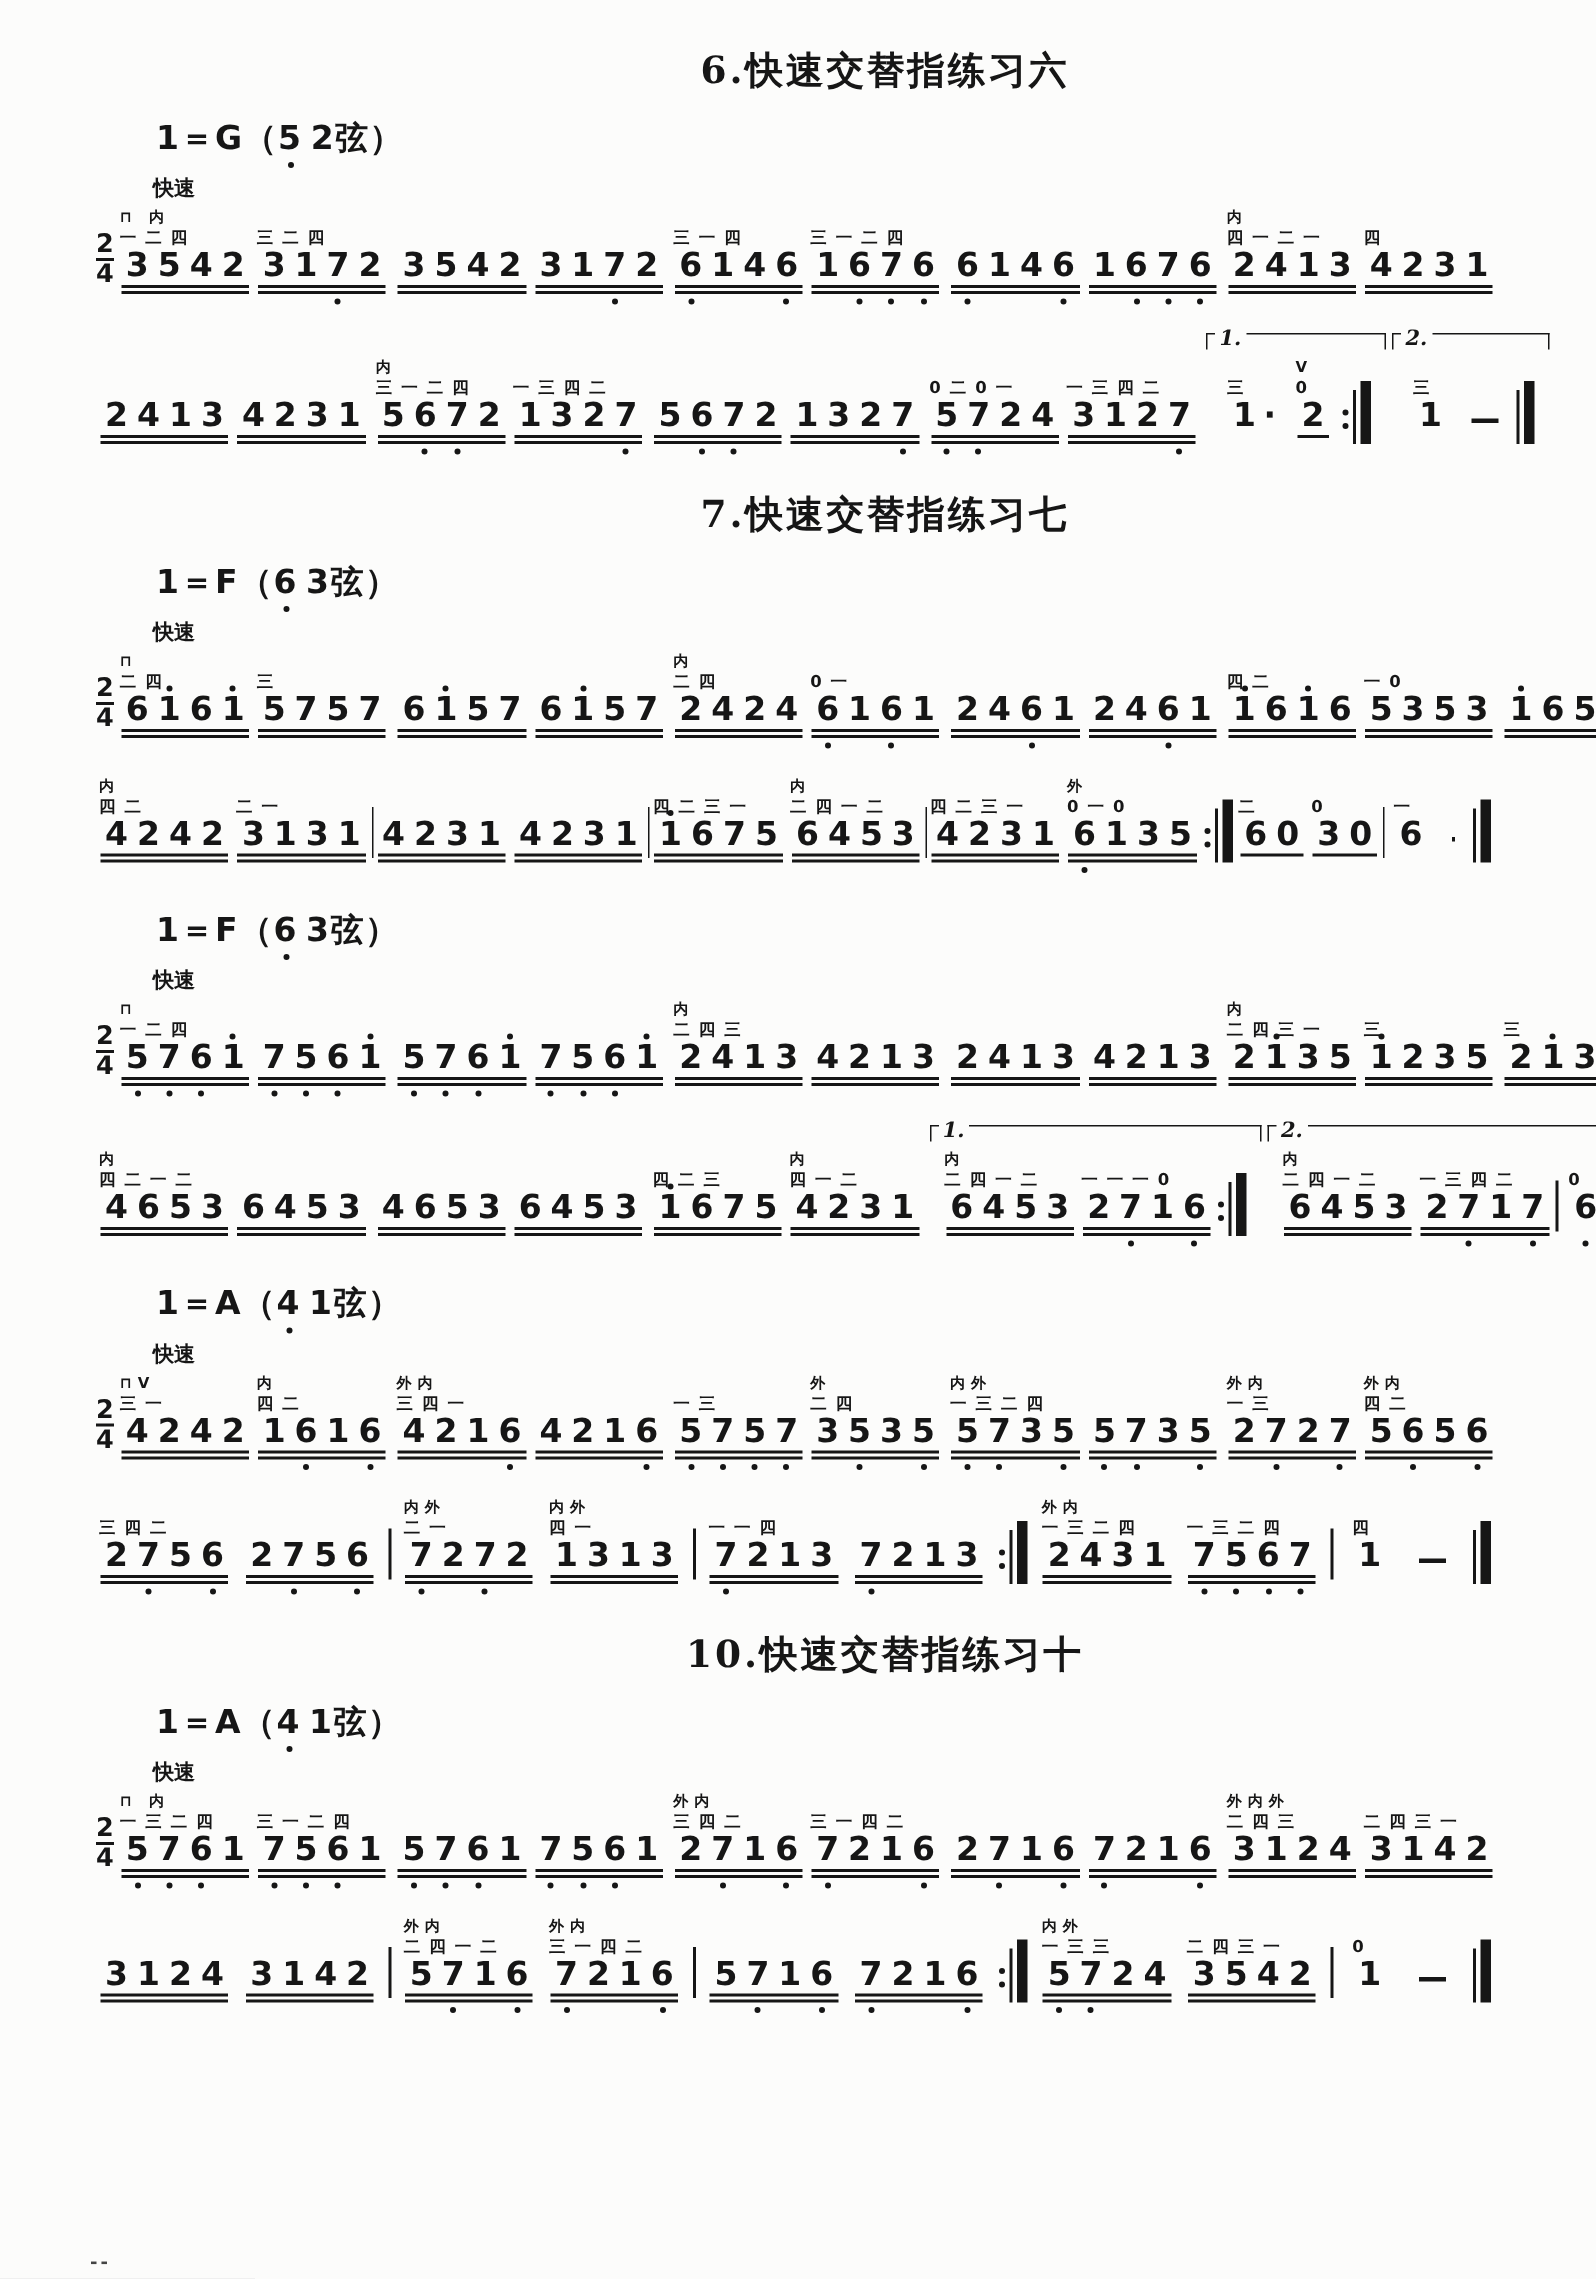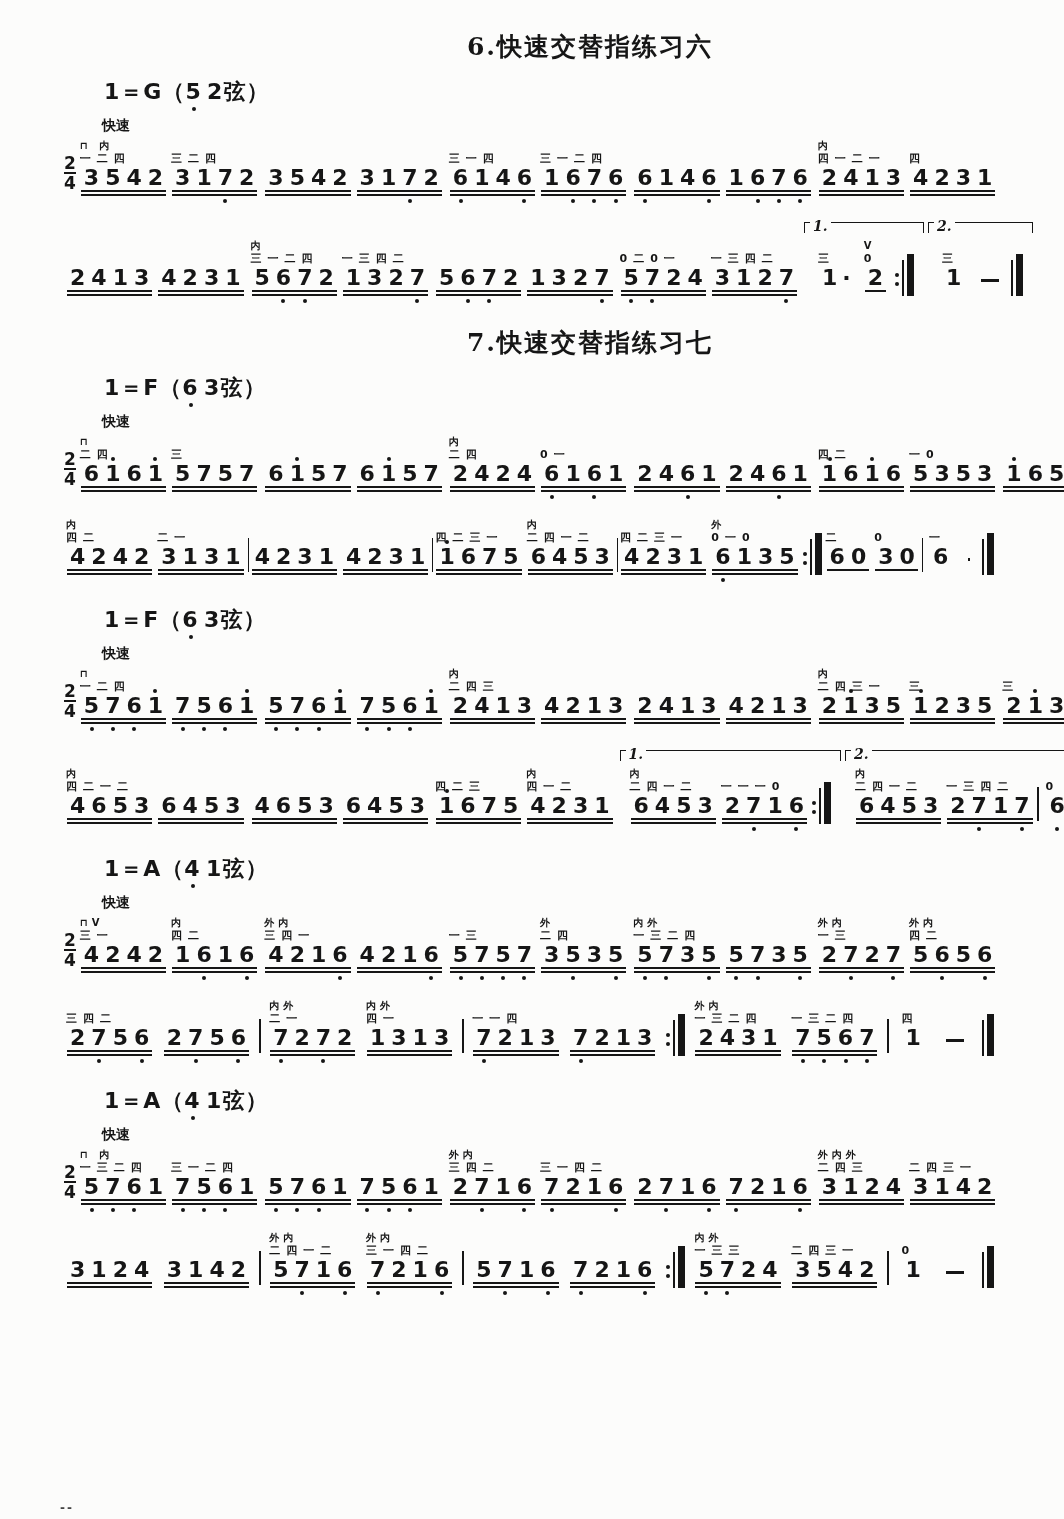--- a/index.html
+++ b/index.html
@@ -628,20 +628,21 @@
             <div class="nrow"><span class="note">1</span></div>
           </div>
           <div class="dash"></div>
           <div class="fin">
             <div class="bthin"></div>
             <div class="bthick"></div>
           </div>
         </div>
       </section>
       <section class="exercise">
+        <div class="ex-title">10.快速交替指练习十</div>
         <div class="keyline"><span>1＝A（</span><span class="kn klo">4</span><span> </span><span class="kn">1</span><span>弦）</span></div>
         <div class="tempo">快速</div>
         <div class="line">
           <div class="ts">
             <div class="num">2</div>
             <div class="den">4</div>
           </div>
           <div class="grp">
             <div class="srow">⊓ 内</div>
             <div class="arow">一三二四</div>

